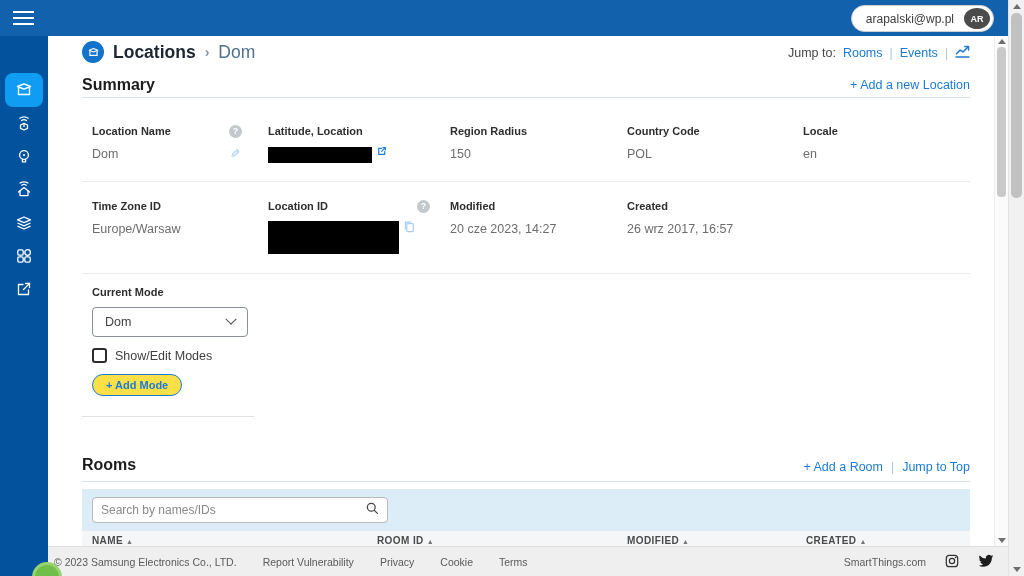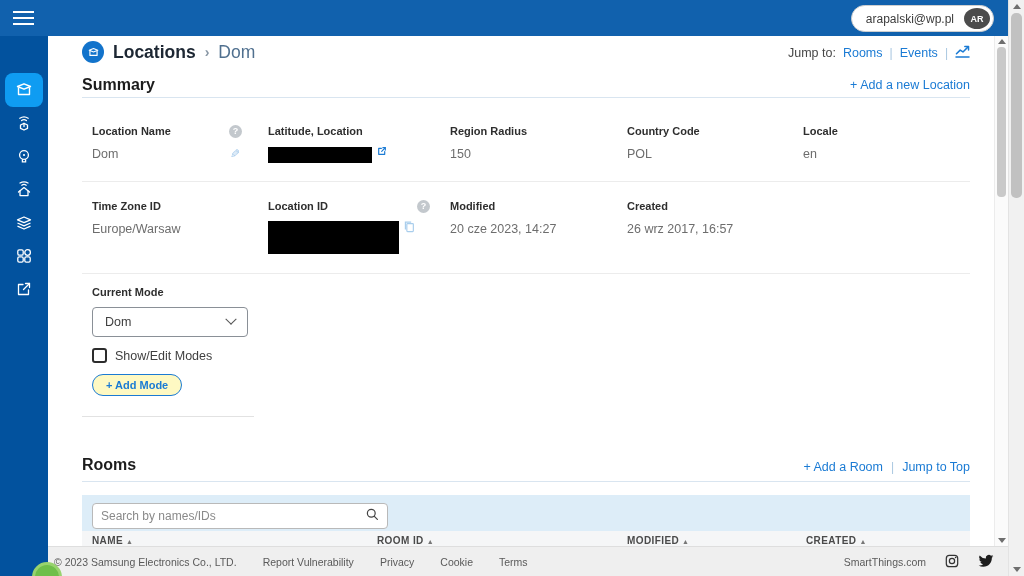--- a/index.html
+++ b/index.html
@@ -72,25 +72,25 @@
   .mode-select { margin-top:9px; width:156px; height:30px; border:1px solid #8a9097; border-radius:4px;
     background:#fff; display:flex; align-items:center; justify-content:space-between;
     padding:0 12px; cursor:pointer; }
   .mode-select-text { font-size:12.5px; color:#3f3f3f; }
   .chev { width:8px; height:8px; border-right:1.6px solid #555; border-bottom:1.6px solid #555;
     transform:rotate(45deg) translate(-2px,-2px); }
   .check-row { margin-top:11px; display:flex; align-items:center; gap:8px; }
   .checkbox { width:15px; height:15px; border:2px solid #2c2c2c; border-radius:3px; background:#fff; cursor:pointer; }
   .check-lbl { font-size:12.5px; color:#3f3f3f; }
   .add-mode-btn { margin-top:11px; display:inline-block; border:1.6px solid #1b7bd4; border-radius:12px;
-    color:#1b7bd4; font-size:11px; font-weight:bold; padding:4px 13px; background:#fef9c3; cursor:pointer; }
+    color:#1b7bd4; font-size:11px; font-weight:bold; padding:4px 13px; background:#fde047; cursor:pointer; }
   .hr-short { position:absolute; left:34px; top:380px; width:172px; height:1px; background:#e2e2e2; }
 
   .rooms-links { position:absolute; right:24px; top:424px; display:flex; align-items:center; gap:8px; }
-  .search-band { position:absolute; left:34px; right:24px; top:453px; height:42px; background:#ddedf8;margin-top:6px; }
+  .search-band { position:absolute; left:34px; right:24px; top:453px; height:42px; background:#ddedf8; }
   .search-box { position:absolute; left:10px; top:8px; width:296px; height:26px; background:#fff;
     border:1px solid #b9b9b9; border-radius:4px; display:flex; align-items:center; padding:0 8px; }
   .search-box input { border:none; outline:none; flex:1; font-size:12px; color:#333;
     font-family:"Liberation Sans",sans-serif; }
   .search-box input::placeholder { color:#8a8a8a; }
   .table-head { position:absolute; left:34px; right:24px; top:495px; height:15px; background:#f5f6f7; overflow:hidden; }
   .th { position:absolute; top:4px; font-size:10px; font-weight:bold; color:#4a4a4a; letter-spacing:.4px; cursor:pointer; }
   .th .sort { font-size:7px; color:#777; margin-left:3px; }
 
   

